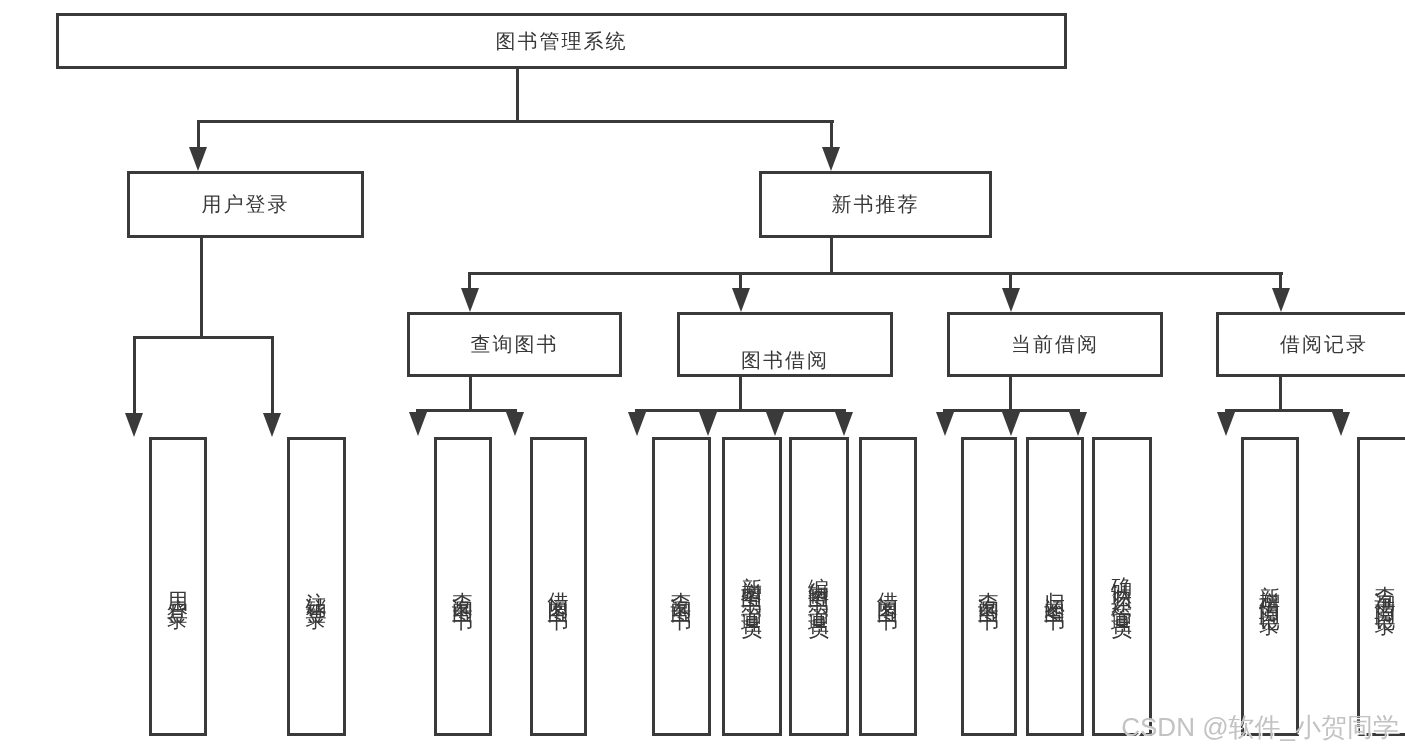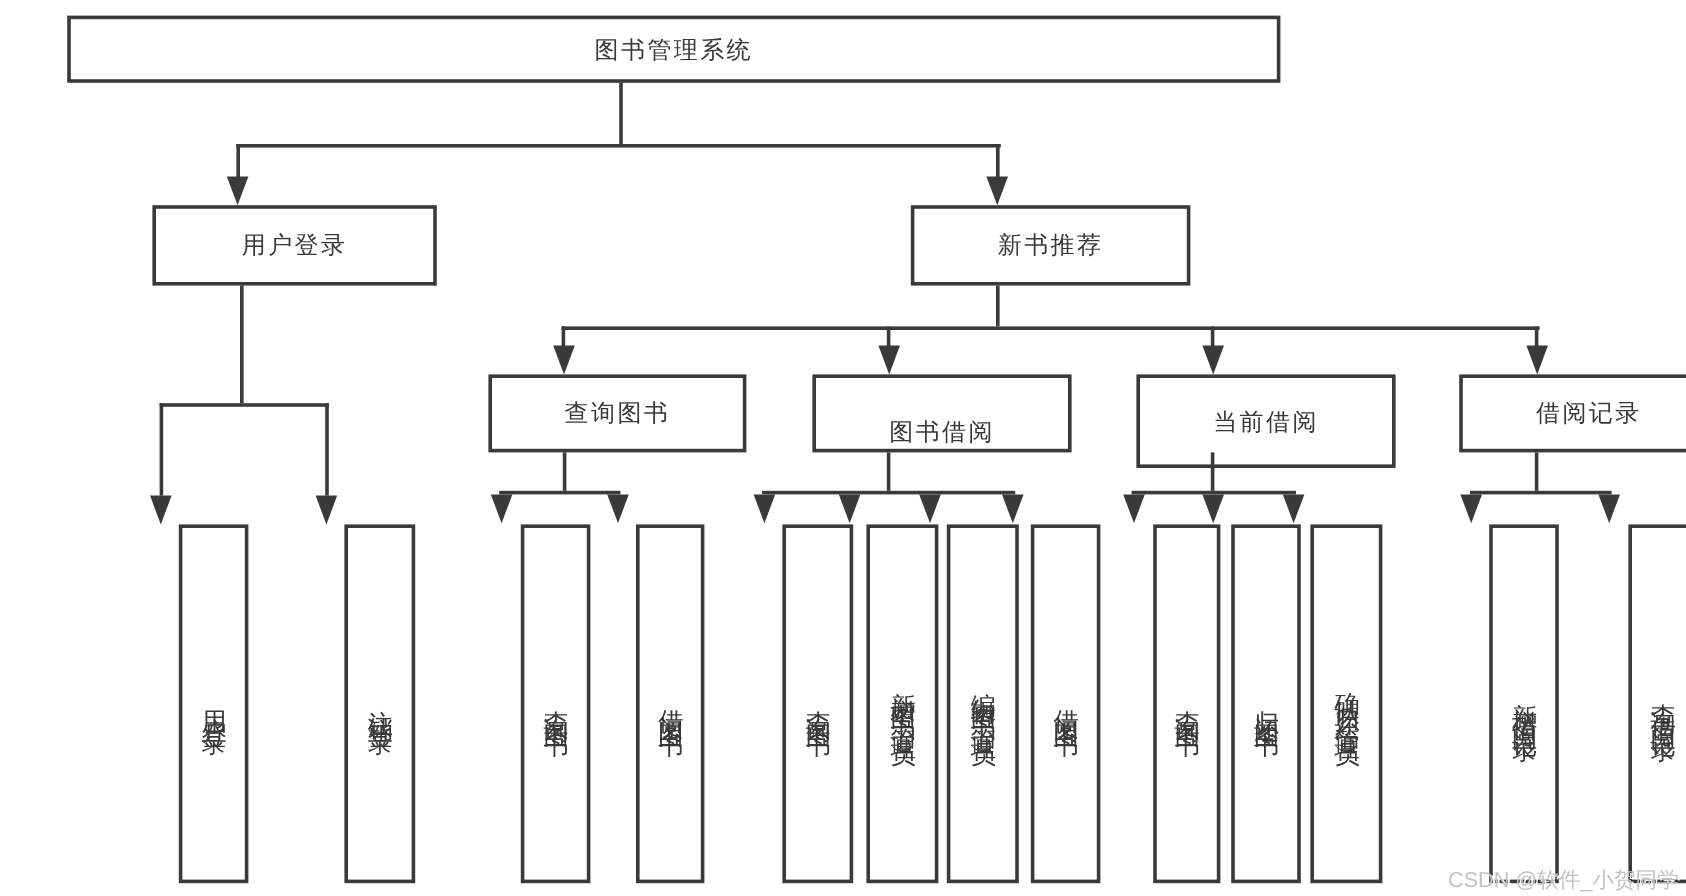--- a/index.html
+++ b/index.html
@@ -30,21 +30,21 @@
   .hline{height:3px;}
   .vline{width:3px;}
   .arrow{
     position:absolute;width:0;height:0;
     border-left:9px solid transparent;
     border-right:9px solid transparent;
     border-top:24px solid var(--line);
   }
   .watermark{
     position:absolute;right:6px;bottom:2px;
-    font-size:18px;color:var(--wm);
+    font-size:26px;color:var(--wm);
     text-shadow:2px 2px 0 rgba(255,255,255,0.95);
     white-space:nowrap;
   }
 </style>
 </head>
 <body>
 
 <div class="canvas">
 
   <div class="box hbox" style="left:12px;top:13px;width:1011px;height:56px;">
@@ -60,21 +60,21 @@
   </div>
 
   <div class="box hbox" style="left:363px;top:312px;width:215px;height:65px;">
     <span>查询图书</span>
   </div>
 
   <div class="box hbox" style="left:633px;top:312px;width:216px;height:65px;align-items:flex-end;">
     <span>图书借阅</span>
   </div>
 
-  <div class="box hbox" style="left:903px;top:312px;width:216px;height:78px;">
+  <div class="box hbox" style="left:903px;top:312px;width:216px;height:65px;">
     <span>当前借阅</span>
   </div>
 
   <div class="box hbox" style="left:1172px;top:312px;width:216px;height:65px;">
     <span>借阅记录</span>
   </div>
 
   <div class="box vbox" style="left:105px;top:437px;width:58px;height:299px;">
     <span class="vtext">用户登录</span>
   </div>

